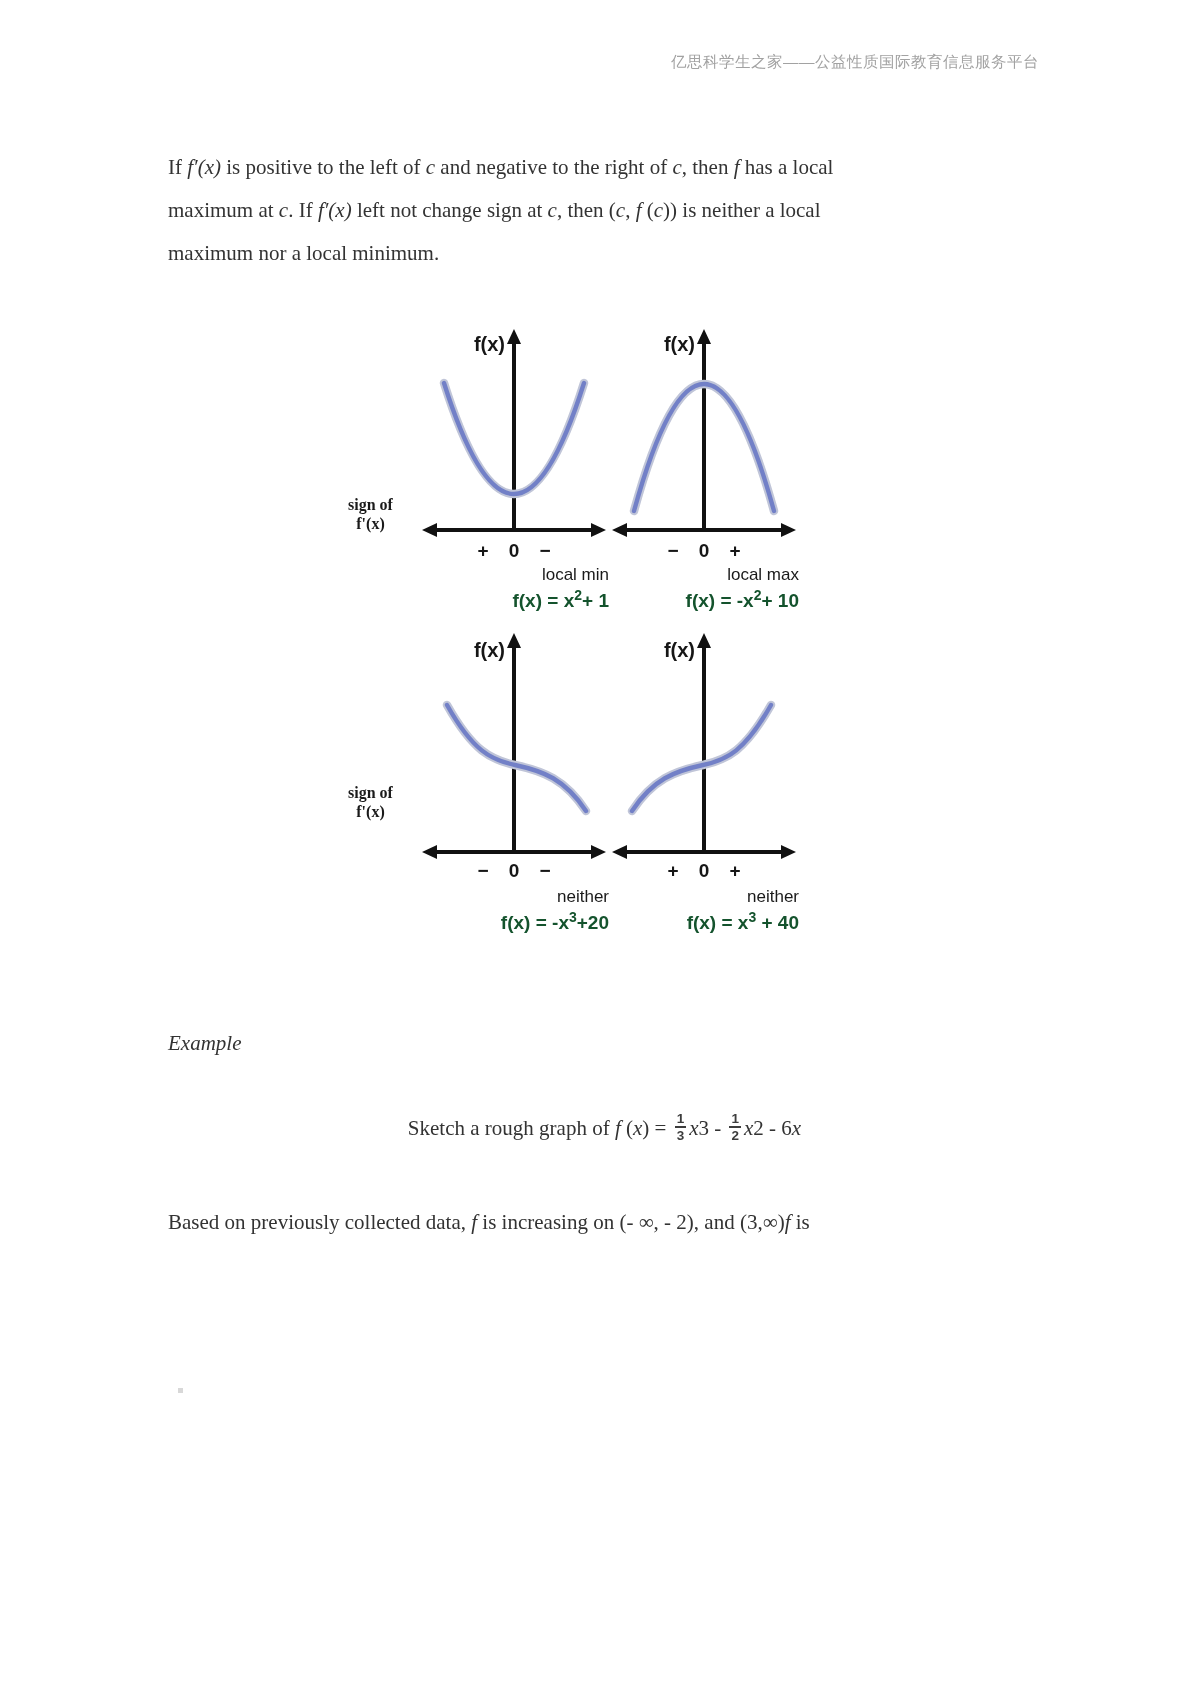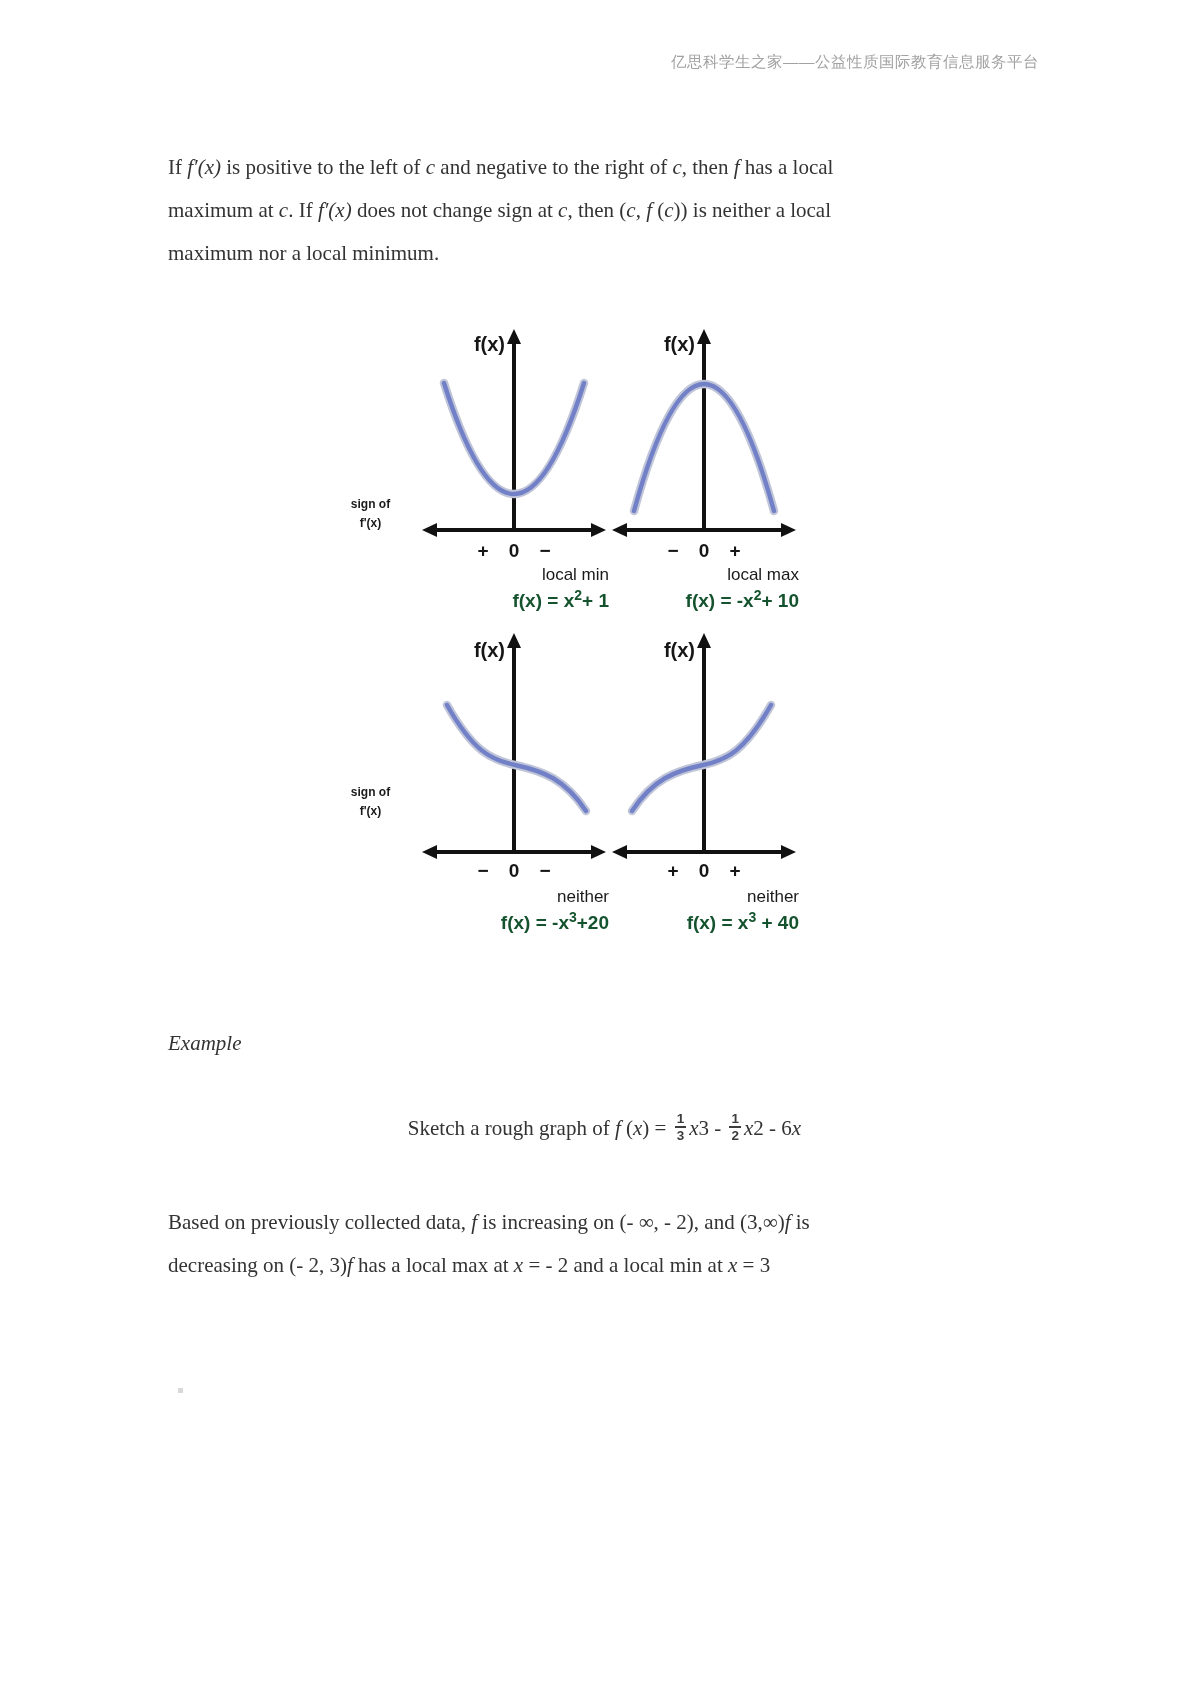--- a/index.html
+++ b/index.html
@@ -22,22 +22,22 @@
     white-space:nowrap;
   }
   .it{font-style:italic;}
   .figure-intro{margin-top:30px;}
   
   .figure{margin-top:50px;margin-left:154px;width:620px;}
   .fig-row{display:flex;}
   .fig-row.row2{margin-top:16px;}
   .sign-label{
     width:97px;flex:0 0 97px;
-    font-family:Liberation Sans, sans-serif;
-    font-weight:bold;font-size:12px;line-height:19px;
+    font-family:Liberation Serif, serif;
+    font-weight:bold;font-size:16px;line-height:19px;
     text-align:center;color:#1a1a1a;
   }
   .row1 .sign-label{padding-top:170px;}
   .row2 .sign-label{padding-top:156px;}
   .panel{width:190px;flex:0 0 190px;text-align:right;}
   svg.graph{display:block;}
   .axis{stroke:#111111;stroke-width:4;}
   .axis-head{fill:#111111;stroke:none;}
   .curve-halo{fill:none;stroke:#c0c5d8;stroke-width:8.5;stroke-linecap:round;}
   .curve{fill:none;stroke:#7280c7;stroke-width:4.4;stroke-linecap:round;}
@@ -80,21 +80,21 @@
 </head>
 <body>
 
 <div class="page">
 
   <div class="site-header">亿思科学生之家——公益性质国际教育信息服务平台</div>
 
   <div class="content">
 
     <div class="body-line"><span>If </span><span class="it">f′(x)</span><span> is positive to the left of </span><span class="it">c</span><span> and negative to the right of </span><span class="it">c</span><span>, then </span><span class="it">f</span><span> has a local</span></div>
-    <div class="body-line"><span>maximum at </span><span class="it">c</span><span>. If </span><span class="it">f′(x)</span><span> does not change sign at </span><span class="it">c</span><span>, then (</span><span class="it">c</span><span>, </span><span class="it">f</span><span> (</span><span class="it">c</span><span>)) is neither a local</span></div>
+    <div class="body-line"><span>maximum at </span><span class="it">c</span><span>. If </span><span class="it">f′(x)</span><span> left not change sign at </span><span class="it">c</span><span>, then (</span><span class="it">c</span><span>, </span><span class="it">f</span><span> (</span><span class="it">c</span><span>)) is neither a local</span></div>
     <div class="body-line"><span>maximum nor a local minimum.</span></div>
 
 
     <div class="figure">
 
       <div class="fig-row row1">
         <div class="sign-label">
           <div>sign of</div>
           <div>f'(x)</div>
         </div>
@@ -187,21 +187,20 @@
           <span class="num">1</span>
           <span class="den">3</span>
         </span><span><span class="it">x</span><span>3 - </span></span><span class="frac">
           <span class="num">1</span>
           <span class="den">2</span>
         </span><span><span class="it">x</span><span>2 - 6</span><span class="it">x</span></span>
     </div>
 
     <div class="based">
       <div class="body-line"><span>Based on previously collected data, </span><span class="it">f</span><span> is increasing on (- ∞, - 2), and (3,∞)</span><span class="it">f</span><span> is</span></div>
-      <div class="body-line"><span>decreasing on (- 2, 3)</span><span class="it">f</span><span> has a local max at </span><span class="it">x</span><span> = - 2 and a local min at </span><span class="it">x</span><span> = 3</span></div>
     </div>
 
   </div>
 
   <div class="artifact-dot"></div>
 
   <div class="site-footer">eskedu.com</div>
 </div>
 
 </body></html>

